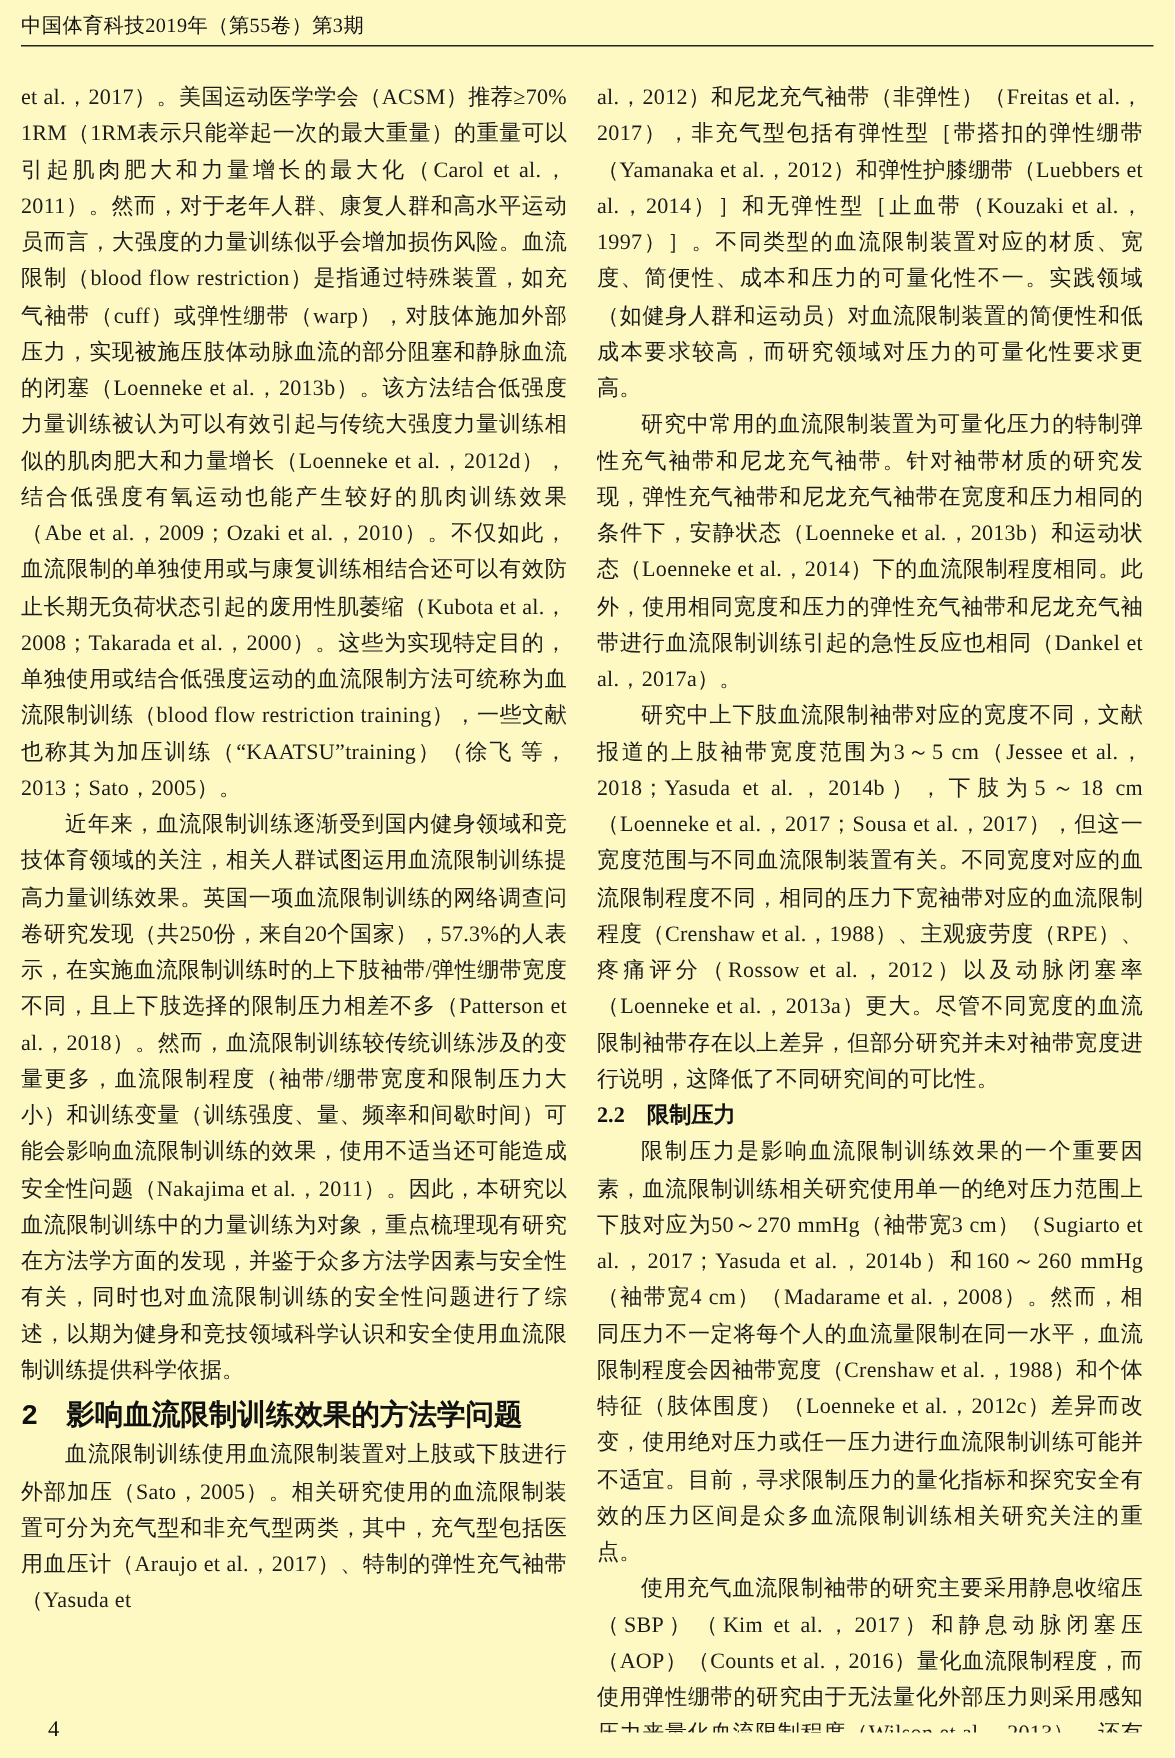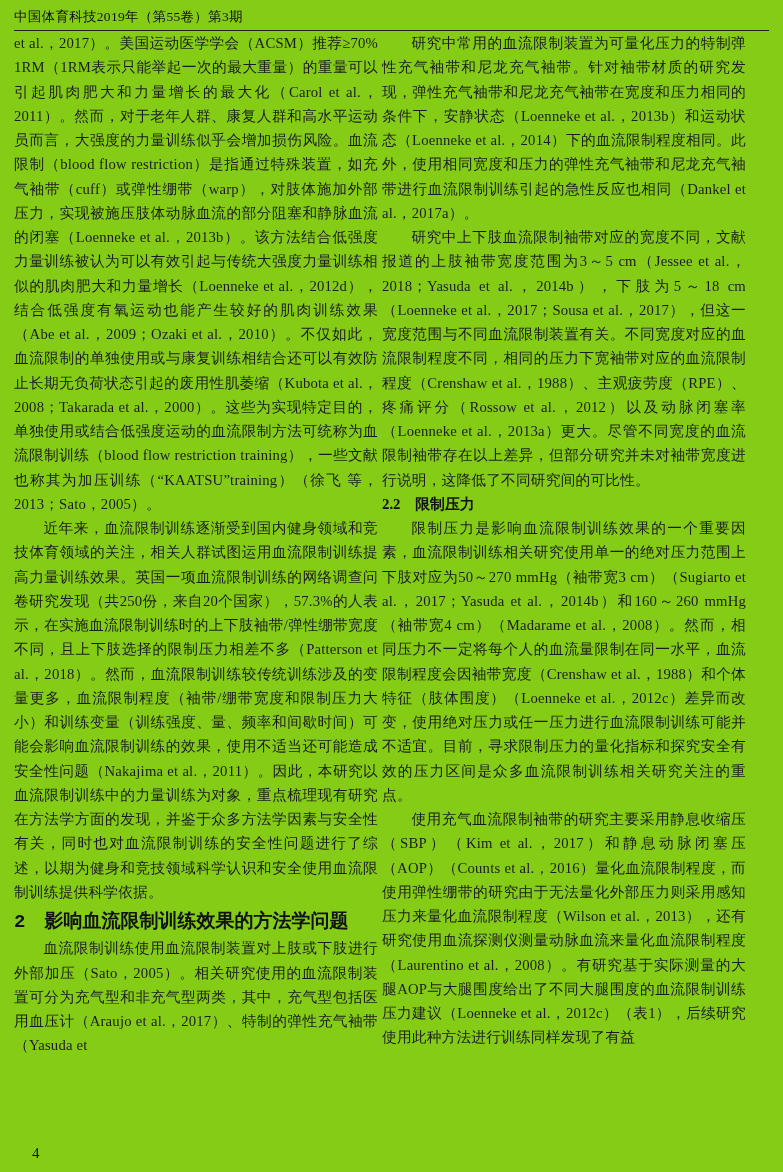--- a/index.html
+++ b/index.html
@@ -4,42 +4,42 @@
 <style>
   html, body {
     margin: 0;
     padding: 0;
     background: #ffffff;
   }
   .page {
     position: relative;
     width: 783px;
     height: 1172px;
-    background: #84cc16;
+    background: #fef9c3;
     box-sizing: border-box;
     padding: 8px 14px 0 14px;
     font-family: "Liberation Serif", "DejaVu Serif", serif;
     color: #1c1c1c;
     overflow: hidden;
   }
   .running-header {
     font-size: 13.5px;
     line-height: 18px;
     letter-spacing: 0.3px;
     color: #111;
   }
   .header-rule {
     border: none;
     border-top: 1.6px solid #222;
     margin: 4px 0 0 0;
   }
   .columns {
     display: flex;
-    gap: 4px;
-    margin-top: 0;
+    gap: 20px;
+    margin-top: 22px;
   }
   .col {
     width: 364px;
     height: 1102px;
     overflow: hidden;
   }
   .body-p {
     margin: 0;
     font-size: 14.7px;
     line-height: 24.25px;
@@ -89,20 +89,21 @@
   <div class="columns">
 
     <div class="col">
       <p class="body-p no-indent">et al.，2017）。美国运动医学学会（ACSM）推荐≥70% 1RM（1RM表示只能举起一次的最大重量）的重量可以引起肌肉肥大和力量增长的最大化（Carol et al.，2011）。然而，对于老年人群、康复人群和高水平运动员而言，大强度的力量训练似乎会增加损伤风险。血流限制（blood flow restriction）是指通过特殊装置，如充气袖带（cuff）或弹性绷带（warp），对肢体施加外部压力，实现被施压肢体动脉血流的部分阻塞和静脉血流的闭塞（Loenneke et al.，2013b）。该方法结合低强度力量训练被认为可以有效引起与传统大强度力量训练相似的肌肉肥大和力量增长（Loenneke et al.，2012d），结合低强度有氧运动也能产生较好的肌肉训练效果（Abe et al.，2009；Ozaki et al.，2010）。不仅如此，血流限制的单独使用或与康复训练相结合还可以有效防止长期无负荷状态引起的废用性肌萎缩（Kubota et al.，2008；Takarada et al.，2000）。这些为实现特定目的，单独使用或结合低强度运动的血流限制方法可统称为血流限制训练（blood flow restriction training），一些文献也称其为加压训练（“KAATSU”training）（徐飞 等，2013；Sato，2005）。</p>
       <p class="body-p">近年来，血流限制训练逐渐受到国内健身领域和竞技体育领域的关注，相关人群试图运用血流限制训练提高力量训练效果。英国一项血流限制训练的网络调查问卷研究发现（共250份，来自20个国家），57.3%的人表示，在实施血流限制训练时的上下肢袖带/弹性绷带宽度不同，且上下肢选择的限制压力相差不多（Patterson et al.，2018）。然而，血流限制训练较传统训练涉及的变量更多，血流限制程度（袖带/绷带宽度和限制压力大小）和训练变量（训练强度、量、频率和间歇时间）可能会影响血流限制训练的效果，使用不适当还可能造成安全性问题（Nakajima et al.，2011）。因此，本研究以血流限制训练中的力量训练为对象，重点梳理现有研究在方法学方面的发现，并鉴于众多方法学因素与安全性有关，同时也对血流限制训练的安全性问题进行了综述，以期为健身和竞技领域科学认识和安全使用血流限制训练提供科学依据。</p>
       <h2 class="sec-h">2　影响血流限制训练效果的方法学问题</h2>
       <p class="body-p">血流限制训练使用血流限制装置对上肢或下肢进行外部加压（Sato，2005）。相关研究使用的血流限制装置可分为充气型和非充气型两类，其中，充气型包括医用血压计（Araujo et al.，2017）、特制的弹性充气袖带（Yasuda et</p>
     </div>
 
     <div class="col">
+      <p class="body-p no-indent">al.，2012）和尼龙充气袖带（非弹性）（Freitas et al.，2017），非充气型包括有弹性型［带搭扣的弹性绷带（Yamanaka et al.，2012）和弹性护膝绷带（Luebbers et al.，2014）］和无弹性型［止血带（Kouzaki et al.，1997）］。不同类型的血流限制装置对应的材质、宽度、简便性、成本和压力的可量化性不一。实践领域（如健身人群和运动员）对血流限制装置的简便性和低成本要求较高，而研究领域对压力的可量化性要求更高。</p>
       <p class="body-p">研究中常用的血流限制装置为可量化压力的特制弹性充气袖带和尼龙充气袖带。针对袖带材质的研究发现，弹性充气袖带和尼龙充气袖带在宽度和压力相同的条件下，安静状态（Loenneke et al.，2013b）和运动状态（Loenneke et al.，2014）下的血流限制程度相同。此外，使用相同宽度和压力的弹性充气袖带和尼龙充气袖带进行血流限制训练引起的急性反应也相同（Dankel et al.，2017a）。</p>
       <p class="body-p">研究中上下肢血流限制袖带对应的宽度不同，文献报道的上肢袖带宽度范围为3～5 cm（Jessee et al.，2018；Yasuda et al.，2014b），下肢为5～18 cm（Loenneke et al.，2017；Sousa et al.，2017），但这一宽度范围与不同血流限制装置有关。不同宽度对应的血流限制程度不同，相同的压力下宽袖带对应的血流限制程度（Crenshaw et al.，1988）、主观疲劳度（RPE）、疼痛评分（Rossow et al.，2012）以及动脉闭塞率（Loenneke et al.，2013a）更大。尽管不同宽度的血流限制袖带存在以上差异，但部分研究并未对袖带宽度进行说明，这降低了不同研究间的可比性。</p>
       <h3 class="subsec-h">2.2　限制压力</h3>
       <p class="body-p">限制压力是影响血流限制训练效果的一个重要因素，血流限制训练相关研究使用单一的绝对压力范围上下肢对应为50～270 mmHg（袖带宽3 cm）（Sugiarto et al.，2017；Yasuda et al.，2014b）和160～260 mmHg（袖带宽4 cm）（Madarame et al.，2008）。然而，相同压力不一定将每个人的血流量限制在同一水平，血流限制程度会因袖带宽度（Crenshaw et al.，1988）和个体特征（肢体围度）（Loenneke et al.，2012c）差异而改变，使用绝对压力或任一压力进行血流限制训练可能并不适宜。目前，寻求限制压力的量化指标和探究安全有效的压力区间是众多血流限制训练相关研究关注的重点。</p>
       <p class="body-p">使用充气血流限制袖带的研究主要采用静息收缩压（SBP）（Kim et al.，2017）和静息动脉闭塞压（AOP）（Counts et al.，2016）量化血流限制程度，而使用弹性绷带的研究由于无法量化外部压力则采用感知压力来量化血流限制程度（Wilson et al.，2013），还有研究使用血流探测仪测量动脉血流来量化血流限制程度（Laurentino et al.，2008）。有研究基于实际测量的大腿AOP与大腿围度给出了不同大腿围度的血流限制训练压力建议（Loenneke et al.，2012c）（表1），后续研究使用此种方法进行训练同样发现了有益</p>
     </div>
 
   </div>
 
   <div class="page-number">4</div>

